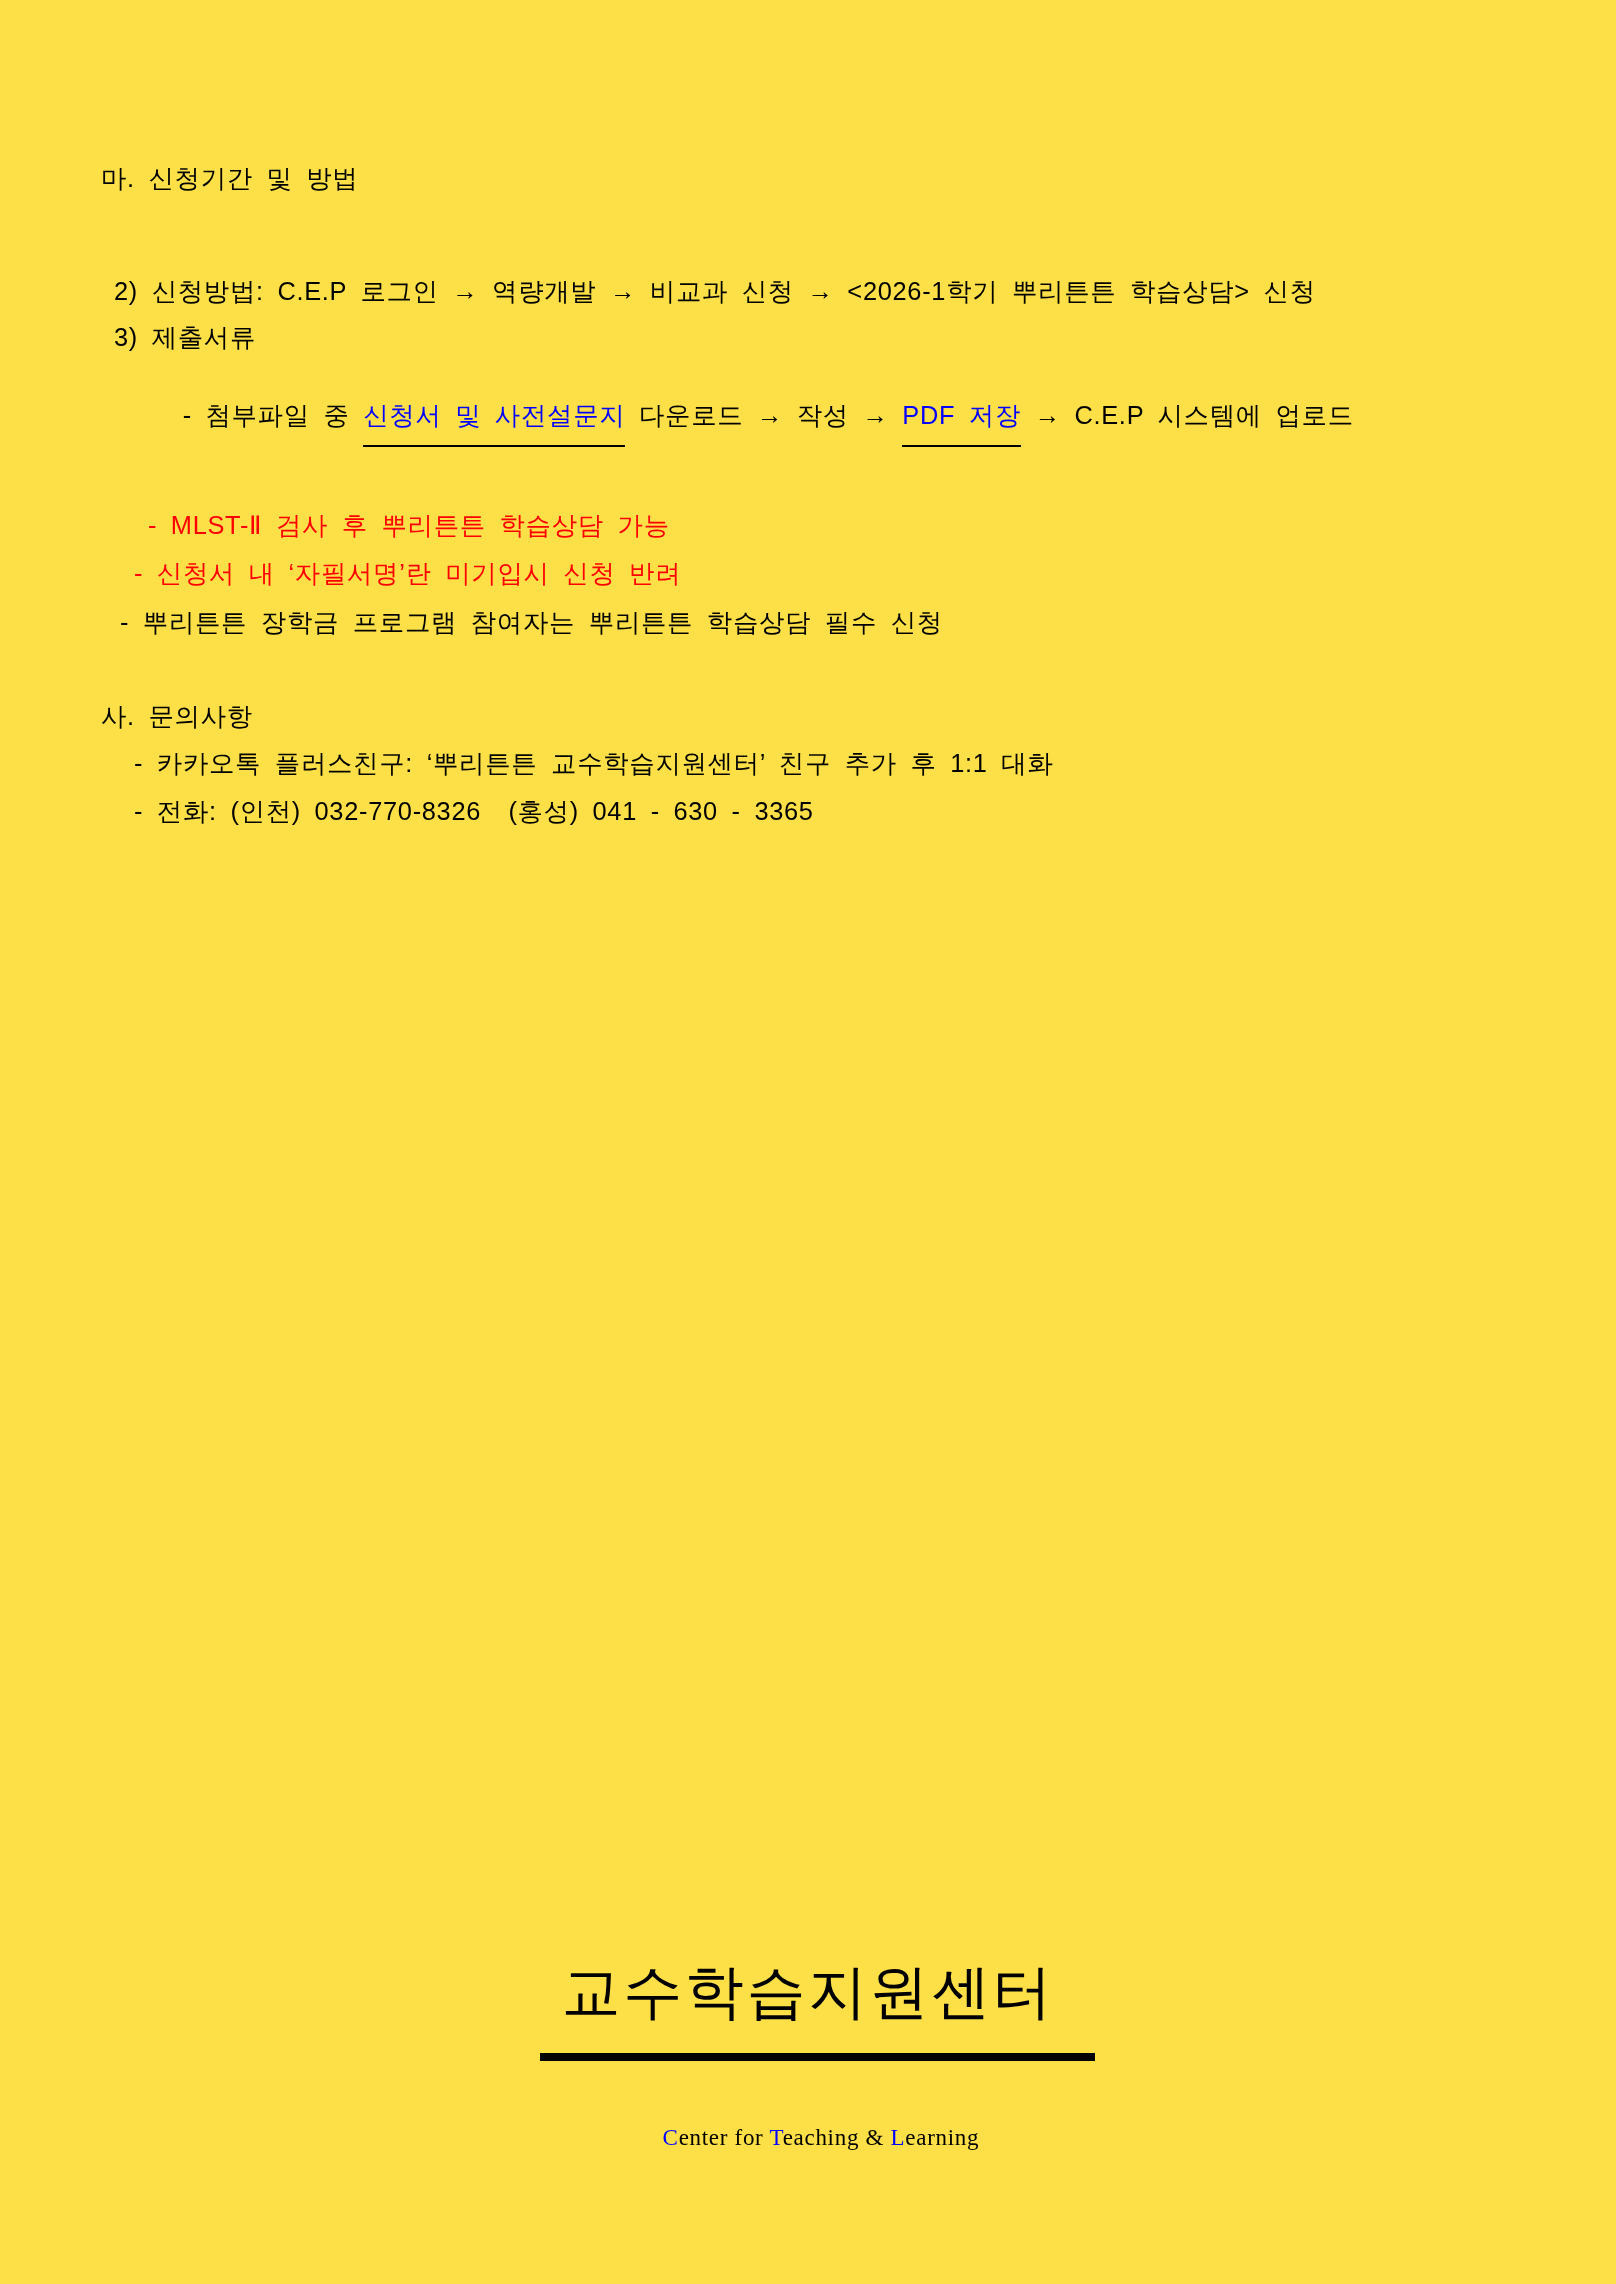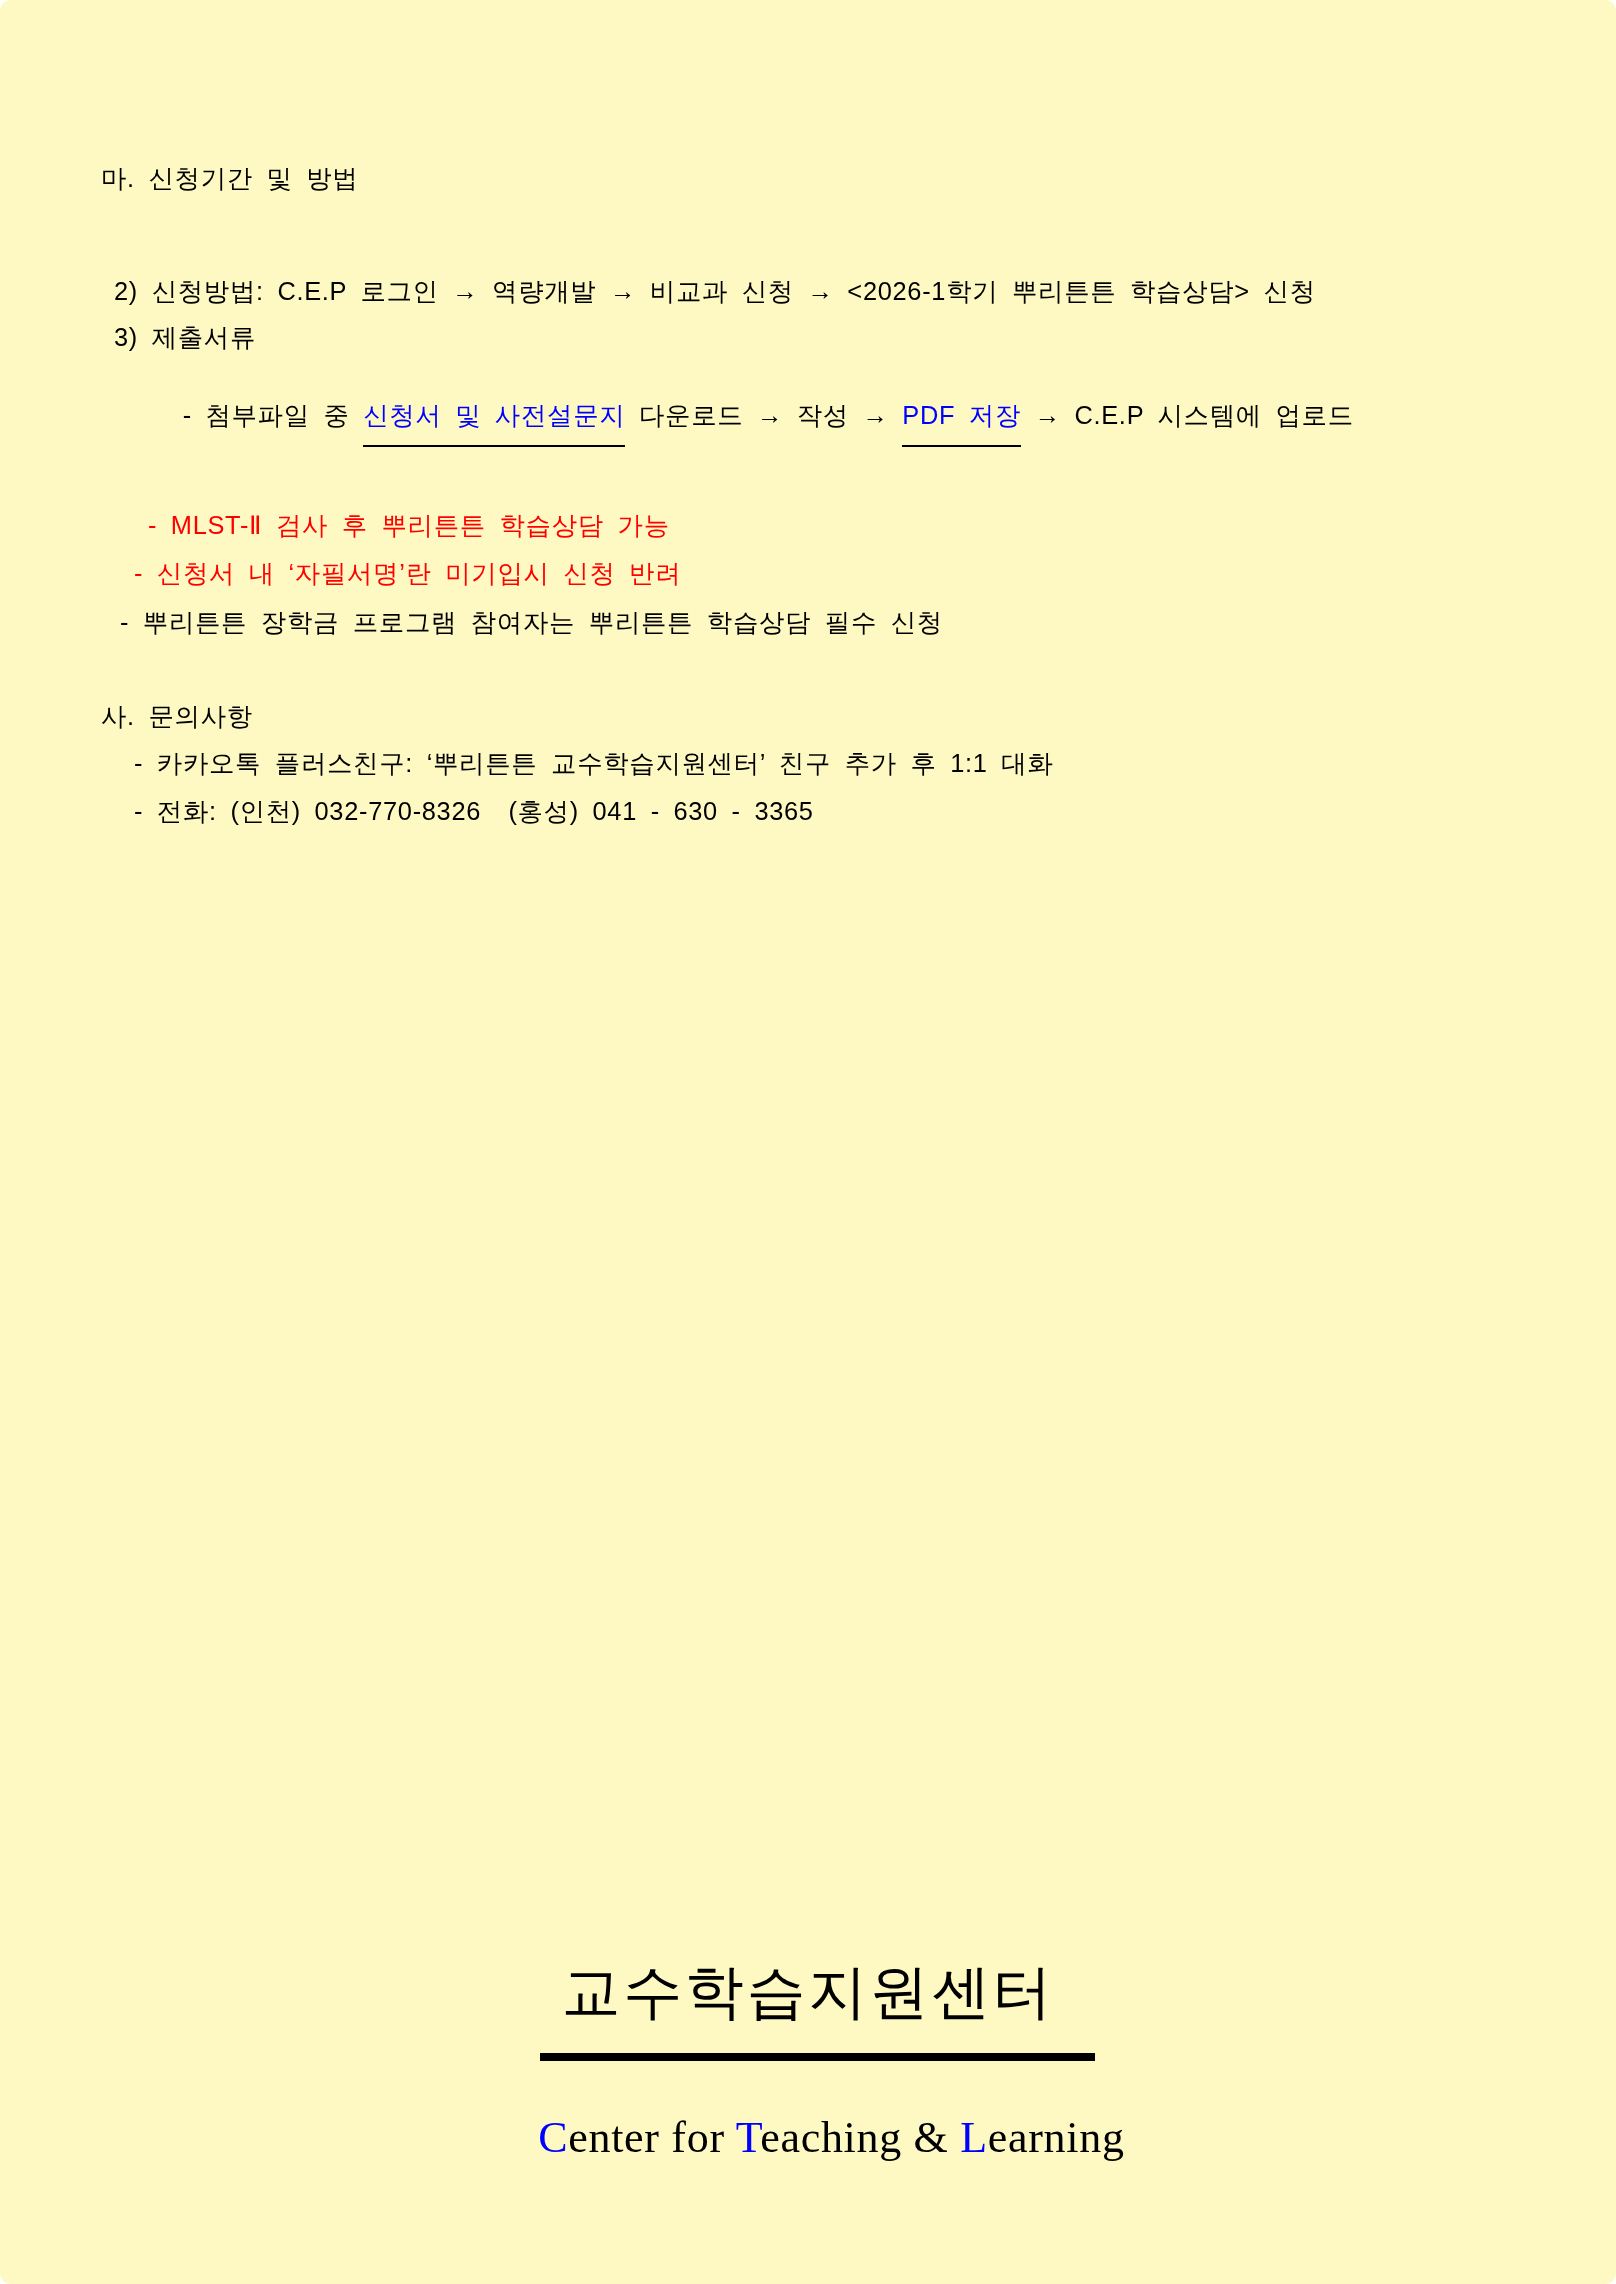--- a/index.html
+++ b/index.html
@@ -4,25 +4,24 @@
 <style>
   html, body {
     margin: 0;
     padding: 0;
     background: #ffffff;
   }
   .page {
     position: relative;
     width: 1616px;
     height: 2284px;
-    background: #fef9c3;
+    background: #fde047;
     font-family: "Liberation Sans", sans-serif;
     color: #000000;
     overflow: hidden;
-    border-radius: 11px;
   }
   .line {
     position: absolute;
     font-size: 25.4px;
     line-height: 31px;
     letter-spacing: 0.7px;
     word-spacing: 5.9px;
     white-space: pre-wrap;
     color: #000000;
   }
@@ -66,21 +65,21 @@
     height: 7.8px;
     background: #000000;
   }
   .footer-english {
     position: absolute;
     left: 0;
     right: 0;
     top: 2072px;
     text-align: center;
     font-family: "Liberation Serif", serif;
-    font-size: 44px;
+    font-size: 23px;
     line-height: 44px;
     letter-spacing: 0.7px;
     color: #000000;
     white-space: pre-wrap;
   }
   .footer-english .initial {
     color: #0000ff;
   }
   .footer-english span {
     white-space: pre-wrap;

